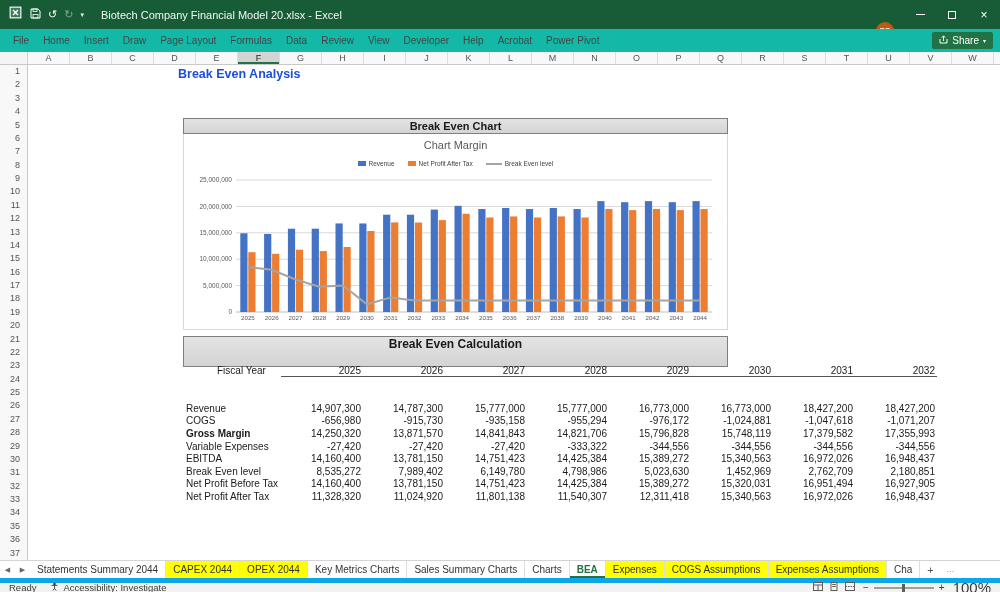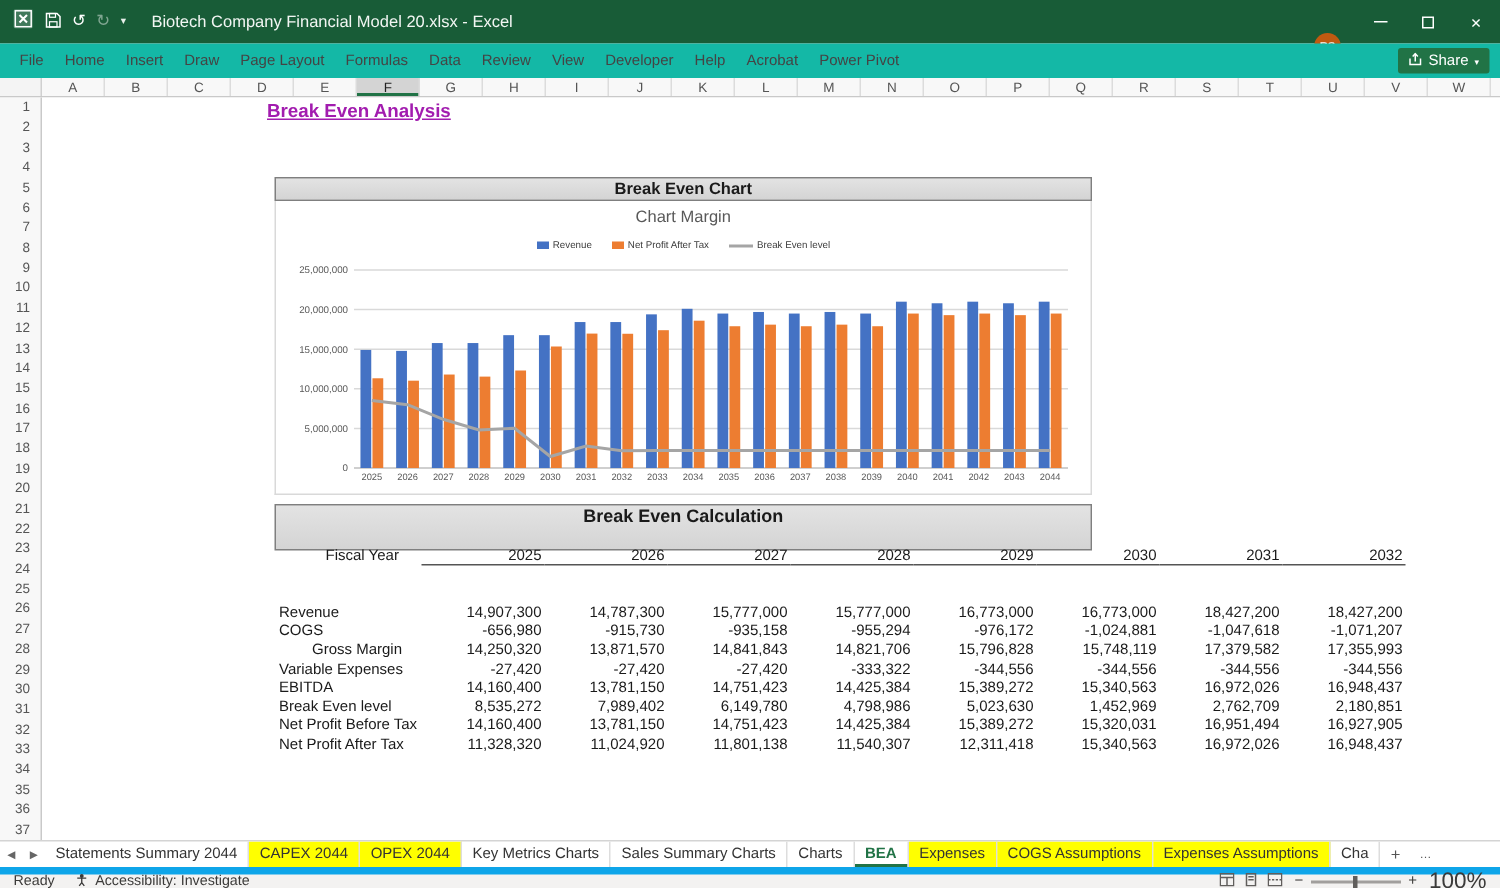--- a/index.html
+++ b/index.html
@@ -43,21 +43,21 @@
     border-right:1px solid #dcdcdc; line-height:12px; }
   .colh.selected { background:#d4d4d4; color:#222; box-shadow:inset 0 -2px 0 #217346; }
 
   
   .rowheaders { position:absolute; top:65px; left:0; width:28px; height:495px; background:#f8f8f8;
     border-right:1px solid #c9c9c9; overflow:hidden; }
   .rowh { height:13.38px; font-size:9px; color:#555; text-align:right; padding-right:7px;
     line-height:13.38px; }
   .sheet { position:absolute; top:65px; left:28px; width:972px; height:495px; background:#fff; overflow:hidden; }
 
-  .page-title { position:absolute; left:150px; top:2px; font-size:12.5px; font-weight:bold; color:#a21caf;text-decoration:underline; }
+  .page-title { position:absolute; left:150px; top:2px; font-size:12.5px; font-weight:bold; color:#1d4ed8; }
 
   
   .chart-object { position:absolute; left:155px; top:53px; width:545px; }
   .obj-header { height:16px; background:linear-gradient(#e3e3e3,#d4d4d4); border:1px solid #7f7f7f;
     font-size:11px; font-weight:bold; color:#1a1a1a; text-align:center; line-height:14px; }
   .chart-body { height:196px; background:#fff; border:1px solid #d9d9d9; border-top:none; padding-top:5px; }
   .chart-title { text-align:center; color:#595959; font-size:11px; height:15px; }
   .chart-legend { display:flex; justify-content:center; align-items:center; gap:13px; height:11px;
     margin-top:4px; font-size:6.5px; color:#404040; }
   .lg-item { display:inline-flex; align-items:center; }
@@ -68,21 +68,21 @@
   
   .calc-header { position:absolute; left:155px; top:271px; width:545px; height:31px;
     background:linear-gradient(#e3e3e3,#d4d4d4); border:1px solid #7f7f7f;
     font-size:12px; font-weight:bold; color:#1a1a1a; text-align:center; line-height:15px; }
   .bea-table { position:absolute; left:158px; top:296px; width:770px; }
   .trow { display:grid; grid-template-columns:95px repeat(8, 82px); height:12.6px; align-items:center; }
   .trow.thead { height:19px; }
   .thead .tval { border-bottom:1px solid #555; }
   .tgap { height:22px; }
   .tlabel { font-size:10px; color:#1a1a1a; white-space:nowrap; }
-  .tlabel.bold { font-weight:normal;margin-left:22px; }
+  .tlabel.bold { font-weight:bold; }
   .tlabel.fy { padding-left:31px; }
   .tval { font-size:10px; color:#1a1a1a; text-align:right; padding-right:2px; white-space:nowrap; }
 
   
   .tabsbar { position:absolute; top:560px; left:0; right:0; height:18px; background:#fff;
     border-top:1px solid #d4d4d4; display:flex; align-items:stretch; overflow:hidden; }
   .tabnav { width:15px; flex:none; display:flex; align-items:center; justify-content:center;
     color:#666; font-size:7px; }
   .stab { padding:0 7px; line-height:17px; font-size:10px; color:#333; white-space:nowrap;
     border-right:1px solid #ddd; flex:none; }

